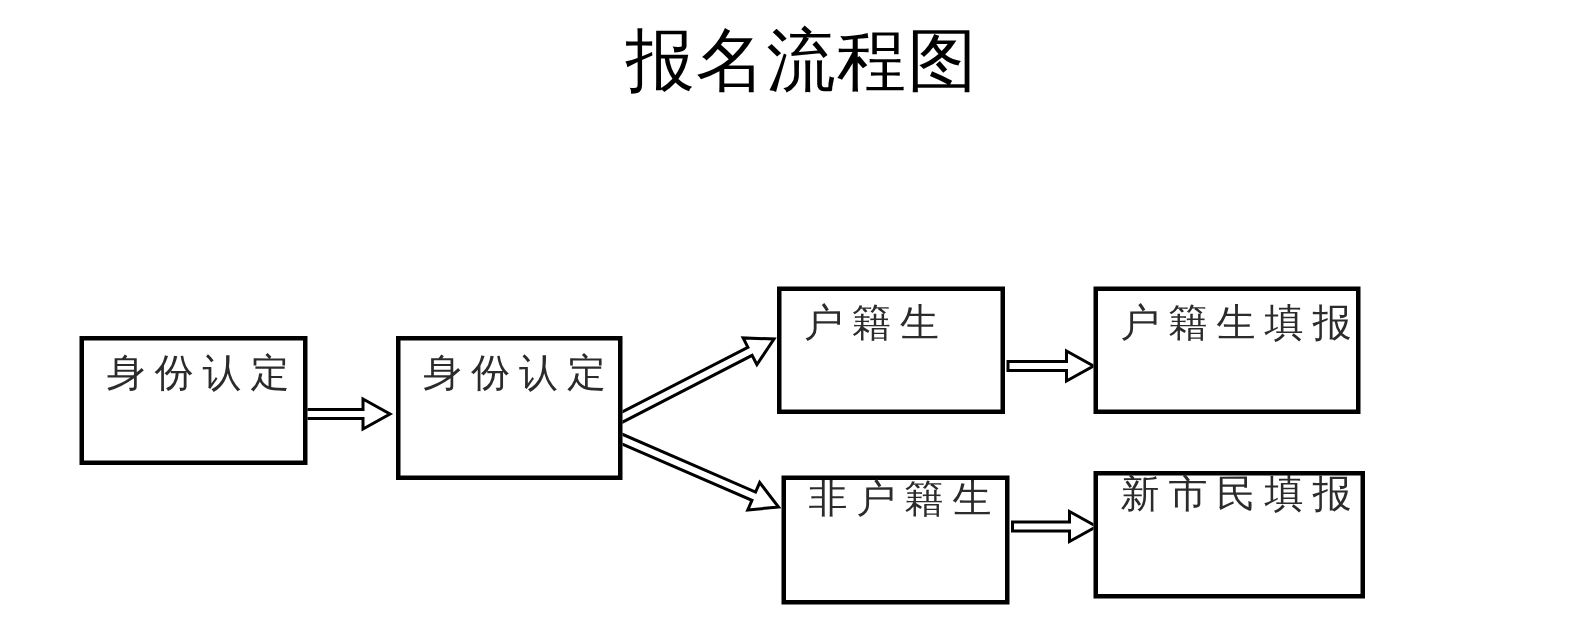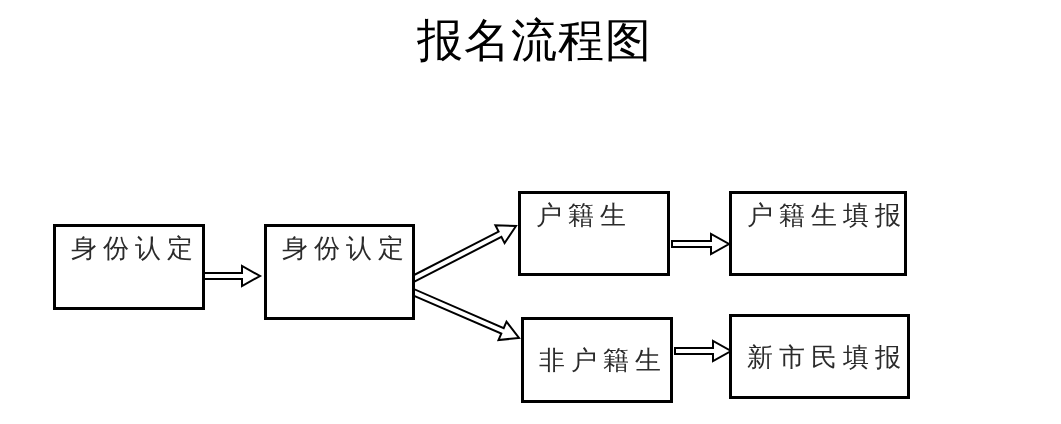--- a/index.html
+++ b/index.html
@@ -34,21 +34,21 @@
     background: #ffffff;
     color: #2b2b2b;
     font-family: "Liberation Serif", "DejaVu Serif", serif;
     font-size: 26px;
     letter-spacing: 6px;
     line-height: 26px;
     padding-left: 15px;
     white-space: nowrap;
   }
   .node.text-high { padding-top: 9px; }
-  .node.text-mid  { padding-top: 28px; }
+  .node.text-mid  { }
 
   #node-1 { left: 53px;  top: 224px; width: 152px; height: 86px; }
   #node-2 { left: 264px; top: 224px; width: 151px; height: 96px; }
   #node-3 { left: 518px; top: 191px; width: 152px; height: 85px; }
   #node-4 { left: 729px; top: 191px; width: 178px; height: 85px; }
   #node-5 { left: 521px; top: 317px; width: 152px; height: 86px; }
   #node-6 { left: 729px; top: 314px; width: 181px; height: 85px; }
 
   #arrow-layer {
     position: absolute;

